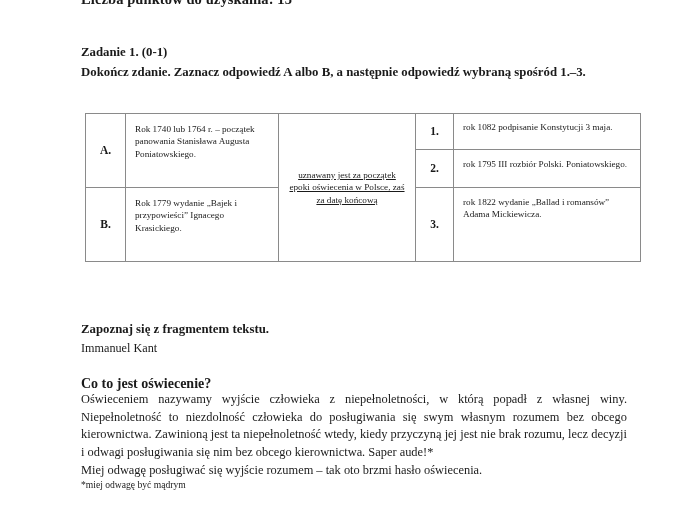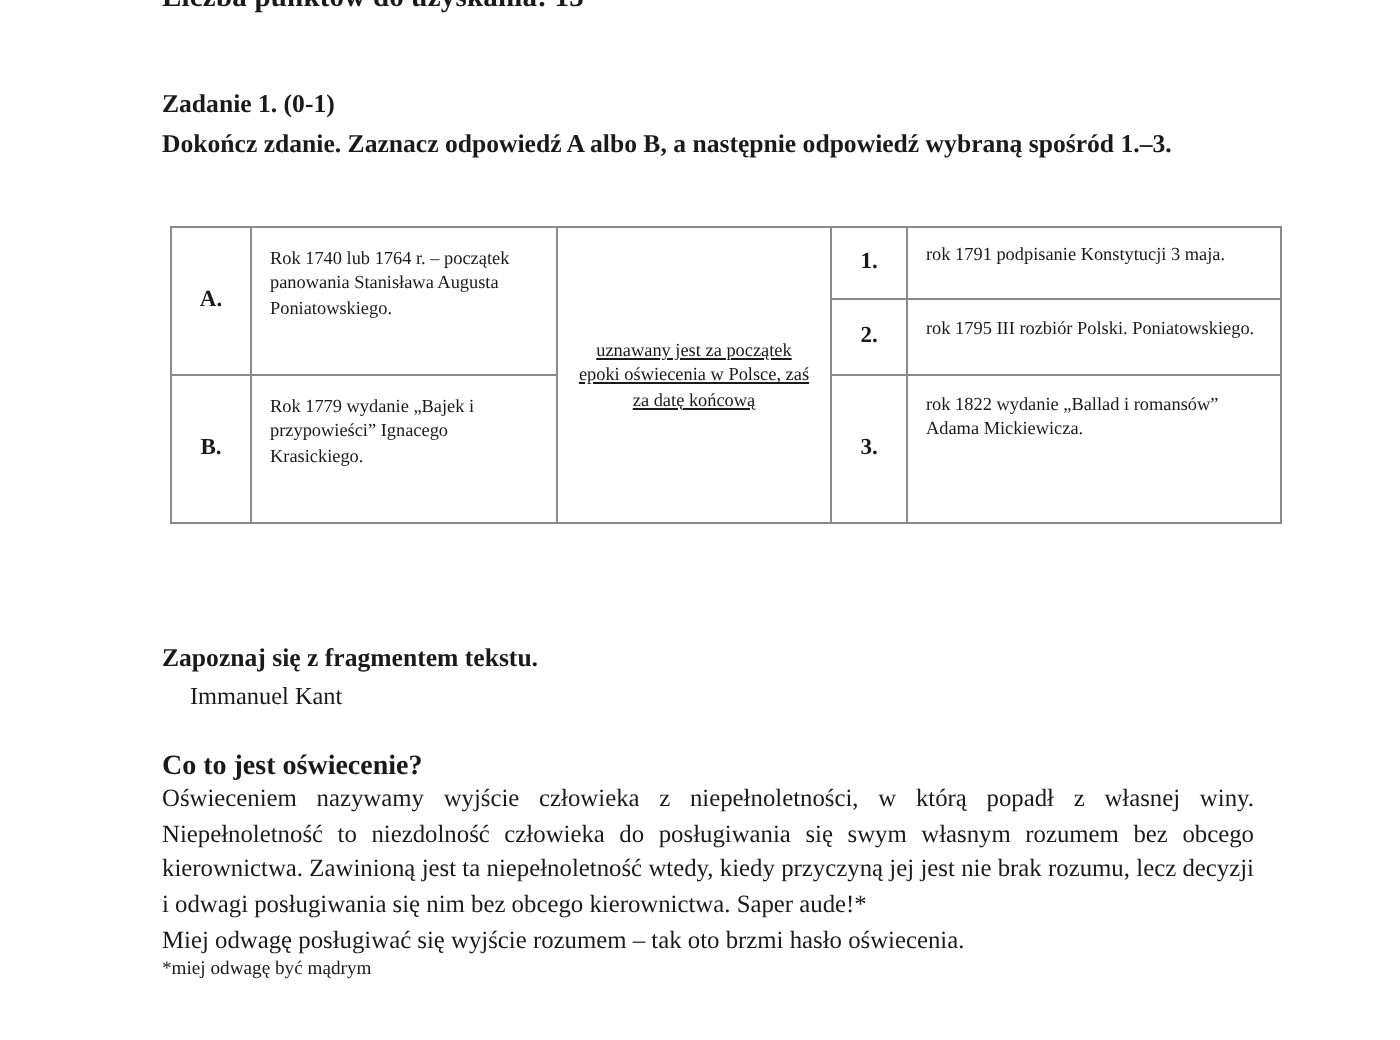--- a/index.html
+++ b/index.html
@@ -95,21 +95,21 @@
   }
   .cell-ans {
     padding: 7px 5px 4px 9px !important;
   }
   .cell-ans.r2 { padding-top: 8px !important; }
   .cell-ans.r3 { padding-top: 8px !important; }
 
   
   .task2-label  { left: 81px; top: 291px; font-size: 12.8px; }
   .task2-instr  { left: 81px; top: 320px; font-size: 12.8px; }
-  .task2-author { left: 81px; top: 340px; font-size: 12.2px; margin-left: 14px; }
+  .task2-author { left: 81px; top: 340px; font-size: 12.2px; }
 
   .task2-question { left: 81px; top: 374px; font-size: 14px; }
   .task2-body {
     left: 81px; top: 391px; width: 546px;
     font-size: 12.4px;
     line-height: 1.43;
     text-align: justify;
     font-family: Liberation Serif, serif;
   }
   .task2-body .lastline { text-align: left; }
@@ -133,21 +133,21 @@
         <col class="col-mid">
       <col class="col-num">
         <col class="col-ans">
     </colgroup>
     <tbody>
       <tr>
         <td class="cell-letter" rowspan="2">A.</td>
         <td class="cell-opt" rowspan="2">Rok 1740 lub 1764 r. – początek panowania Stanisława Augusta Poniatowskiego.</td>
         <td class="cell-mid" rowspan="3">uznawany jest za początek epoki oświecenia w Polsce, zaś za datę końcową</td>
         <td class="cell-num">1.</td>
-        <td class="cell-ans r1">rok 1791 podpisanie Konstytucji 3 maja.</td>
+        <td class="cell-ans r1">rok 1082 podpisanie Konstytucji 3 maja.</td>
       </tr>
       <tr>
         <td class="cell-num">2.</td>
         <td class="cell-ans r2">rok 1795 III rozbiór Polski. Poniatowskiego.</td>
       </tr>
       <tr>
         <td class="cell-letter">B.</td>
         <td class="cell-opt">Rok 1779 wydanie „Bajek i przypowieści” Ignacego Krasickiego.</td>
         <td class="cell-num">3.</td>
         <td class="cell-ans r3">rok 1822 wydanie „Ballad i romansów” Adama Mickiewicza.</td>

